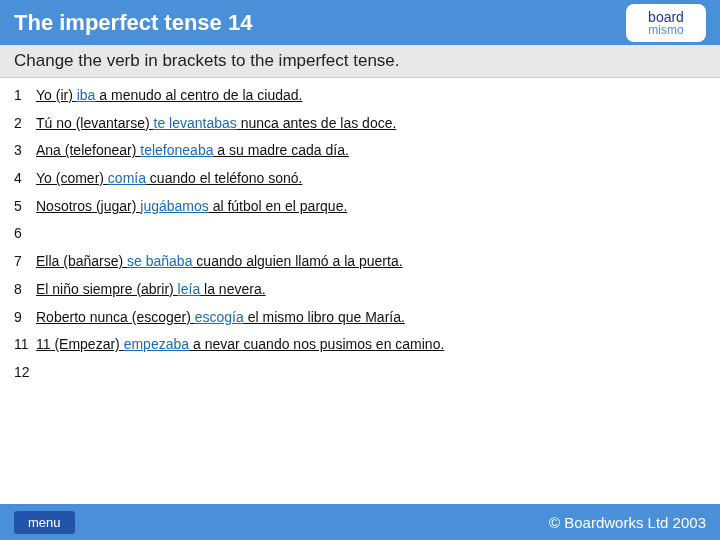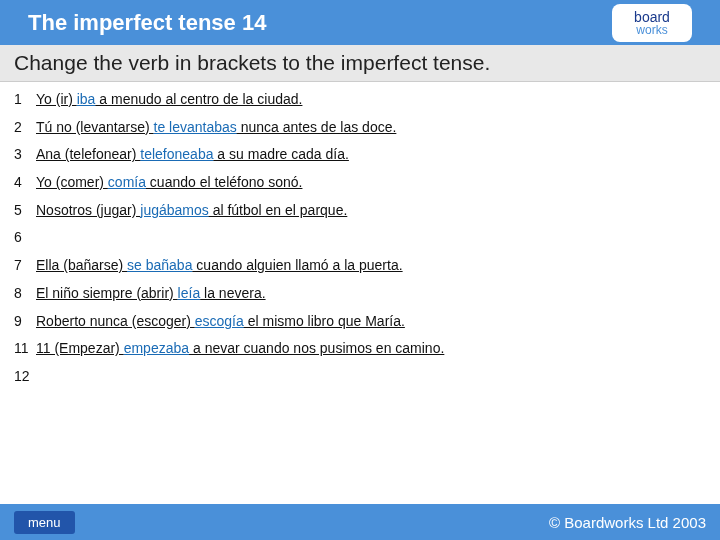--- a/index.html
+++ b/index.html
@@ -7,21 +7,21 @@
       font-family: Arial, sans-serif;
       width: 720px;
       height: 540px;
       overflow: hidden;
       background: #fff;
     }
 
     #header {
       background: #4a90d9;
       color: white;
-      padding: 8px 28px;
+      padding: 8px 14px;
       display: flex;
       align-items: center;
       justify-content: space-between;
       height: 45px;
     }
 
     #header-title {
       font-size: 22px;
       font-weight: bold;
       color: white;
@@ -48,21 +48,21 @@
 
     #logo-works {
       font-size: 12px;
       color: #4a90d9;
       line-height: 1;
     }
 
     #subtitle {
       background: #e8e8e8;
       padding: 6px 14px;
-      font-size: 21px;
+      font-size: 17px;
       color: #222;
       border-bottom: 1px solid #ccc;
     }
 
     #content {
       padding: 4px 14px 4px 14px;
       font-size: 14px;
       color: #111;
     }
 
@@ -118,21 +118,21 @@
       font-size: 15px;
     }
   </style>
 </head>
 <body>
 
 <div id="header">
   <span id="header-title">The imperfect tense 14</span>
   <div id="logo">
     <span id="logo-board">board</span>
-    <span id="logo-works">works</span>
+    <span id="logo-works">mismo</span>
   </div>
 </div>
 
 <div id="subtitle">Change the verb in brackets to the imperfect tense.</div>
 
 <div id="content">
 
 <div class="row">
       <span class="row-num">1</span>
       <span class="row-text">Yo (ir) <span class="answer">iba</span> a menudo al centro de la ciudad.</span>

